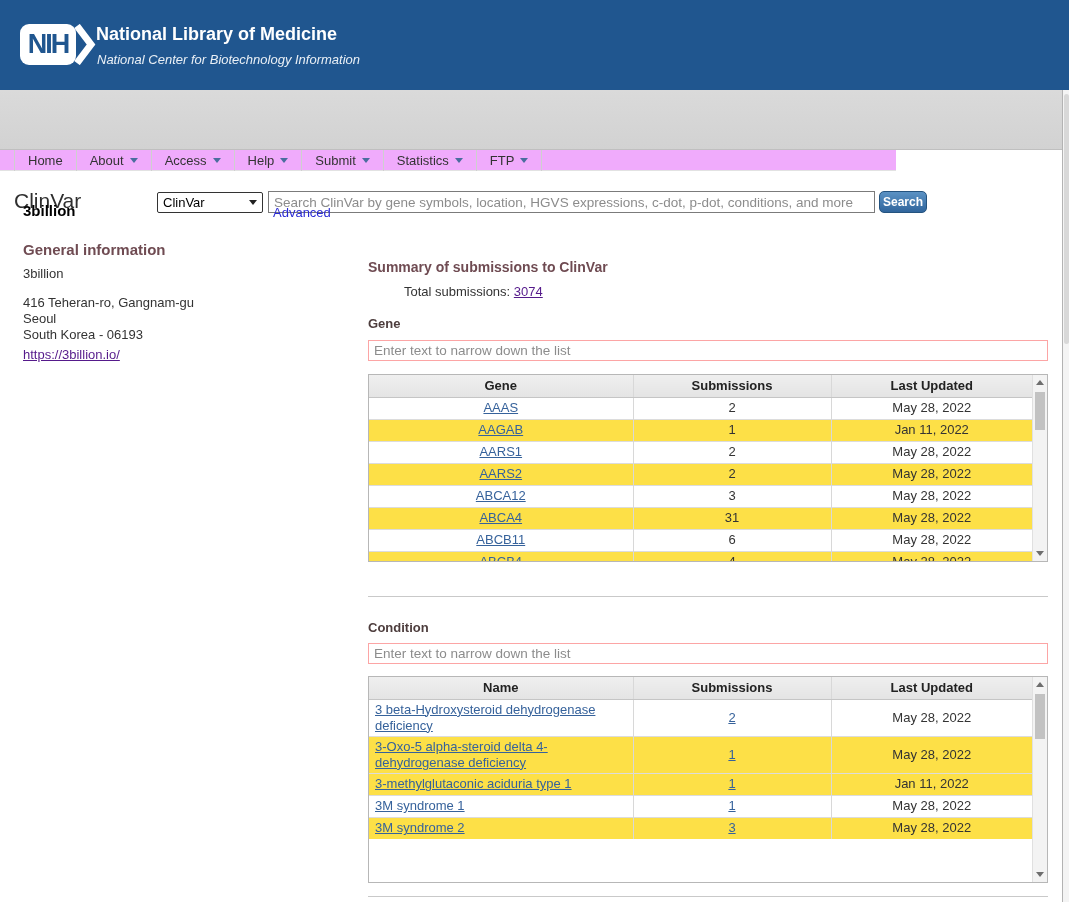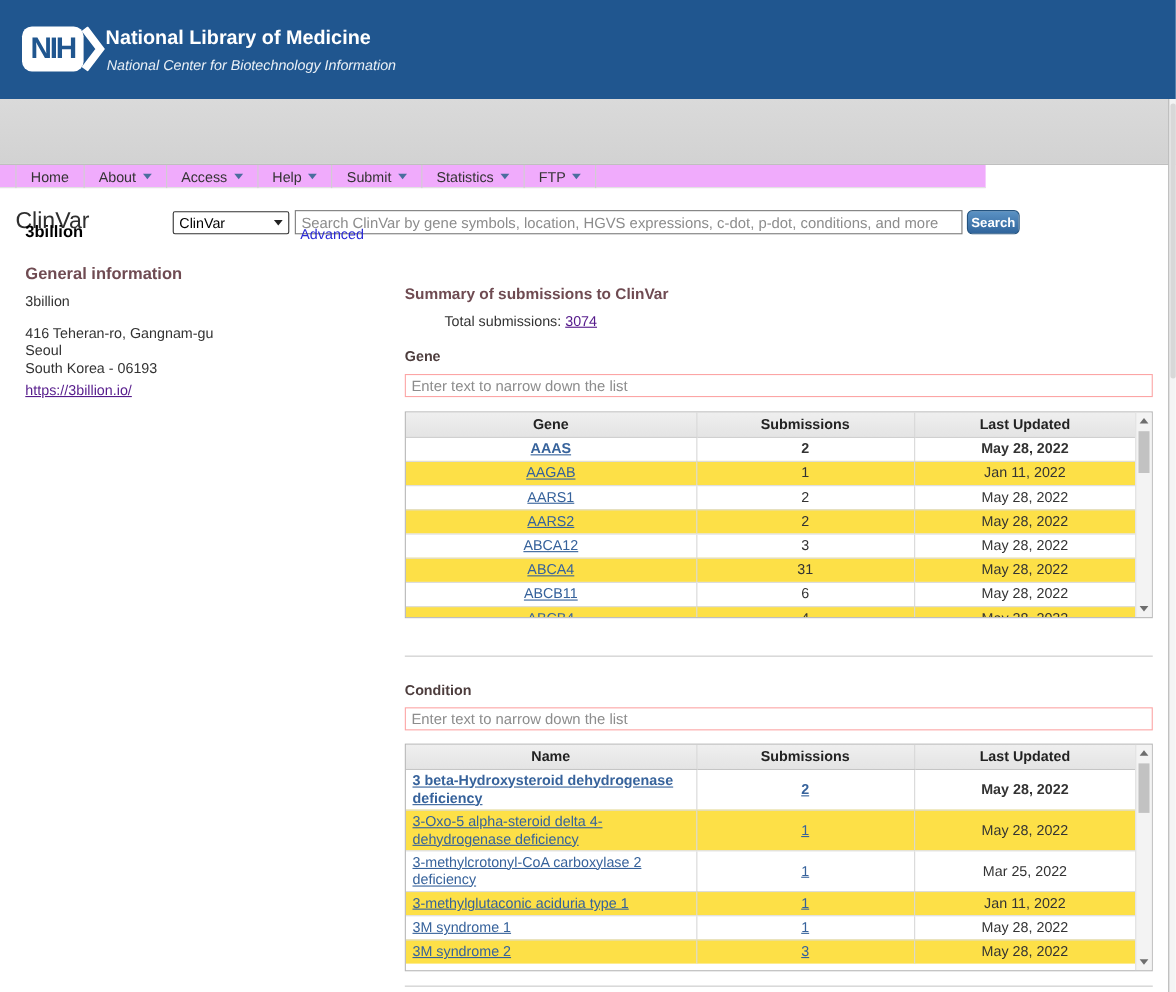--- a/index.html
+++ b/index.html
@@ -64,21 +64,21 @@
 
   .tbl-wrap { position:absolute; left:368px; width:680px; border:1px solid #b7b7b7; background:#fff; overflow:hidden; }
   .tw-gene { top:374px; height:188px; }
   .tw-cond { top:676px; height:207px; }
   table.data { border-collapse:collapse; table-layout:fixed; width:663px; }
   table.data col.c1 { width:264px; } table.data col.c2 { width:198px; } table.data col.c3 { width:201px; }
   table.data th { height:22px; background:linear-gradient(#efefef,#e4e4e4); font-weight:bold; font-size:13px;
                   text-align:center; border-bottom:1px solid #c5c5c5; color:#222; }
   table.data th + th, table.data td + td { border-left:1px solid #d8d8d8; }
   table.data td { height:22px; padding:2px 6px; text-align:center; border-top:1px solid #dcdcdc; line-height:16px; font-size:13px; }
-  table.data tr:first-child td { border-top:none;font-weight:bold; }
+  table.data tr:first-child td { border-top:none; }
   table.data tr.alt td { background:#fde047; }
   table.data td.left { text-align:left; }
 
   
   .tbl-sb { position:absolute; right:0; top:0; width:15px; height:100%; background:#f3f3f3; border-left:1px solid #e0e0e0; }
   .sb-btn { position:absolute; left:0; width:14px; height:15px; display:flex; align-items:center; justify-content:center; }
   .sb-up { top:0; } .sb-down { bottom:0; }
   .tri-up { width:0; height:0; border-left:4px solid transparent; border-right:4px solid transparent; border-bottom:5px solid #6e6e6e; }
   .tri-down { width:0; height:0; border-left:4px solid transparent; border-right:4px solid transparent; border-top:5px solid #6e6e6e; }
   .sb-thumb { position:absolute; left:2px; width:10px; background:#c2c2c2; }
@@ -254,25 +254,20 @@
           <tr>
             <td class="left"><a href="#" class="plink">3 beta-Hydroxysteroid dehydrogenase deficiency</a></td>
             <td><a href="#" class="plink">2</a></td>
             <td>May 28, 2022</td>
           </tr>
           <tr class="alt">
             <td class="left"><a href="#" class="plink">3-Oxo-5 alpha-steroid delta 4-dehydrogenase deficiency</a></td>
             <td><a href="#" class="plink">1</a></td>
             <td>May 28, 2022</td>
           </tr>
-          <tr>
-            <td class="left"><a href="#" class="plink">3-methylcrotonyl-CoA carboxylase 2 deficiency</a></td>
-            <td><a href="#" class="plink">1</a></td>
-            <td>Mar 25, 2022</td>
-          </tr>
           <tr class="alt">
             <td class="left"><a href="#" class="plink">3-methylglutaconic aciduria type 1</a></td>
             <td><a href="#" class="plink">1</a></td>
             <td>Jan 11, 2022</td>
           </tr>
           <tr>
             <td class="left"><a href="#" class="plink">3M syndrome 1</a></td>
             <td><a href="#" class="plink">1</a></td>
             <td>May 28, 2022</td>
           </tr>

